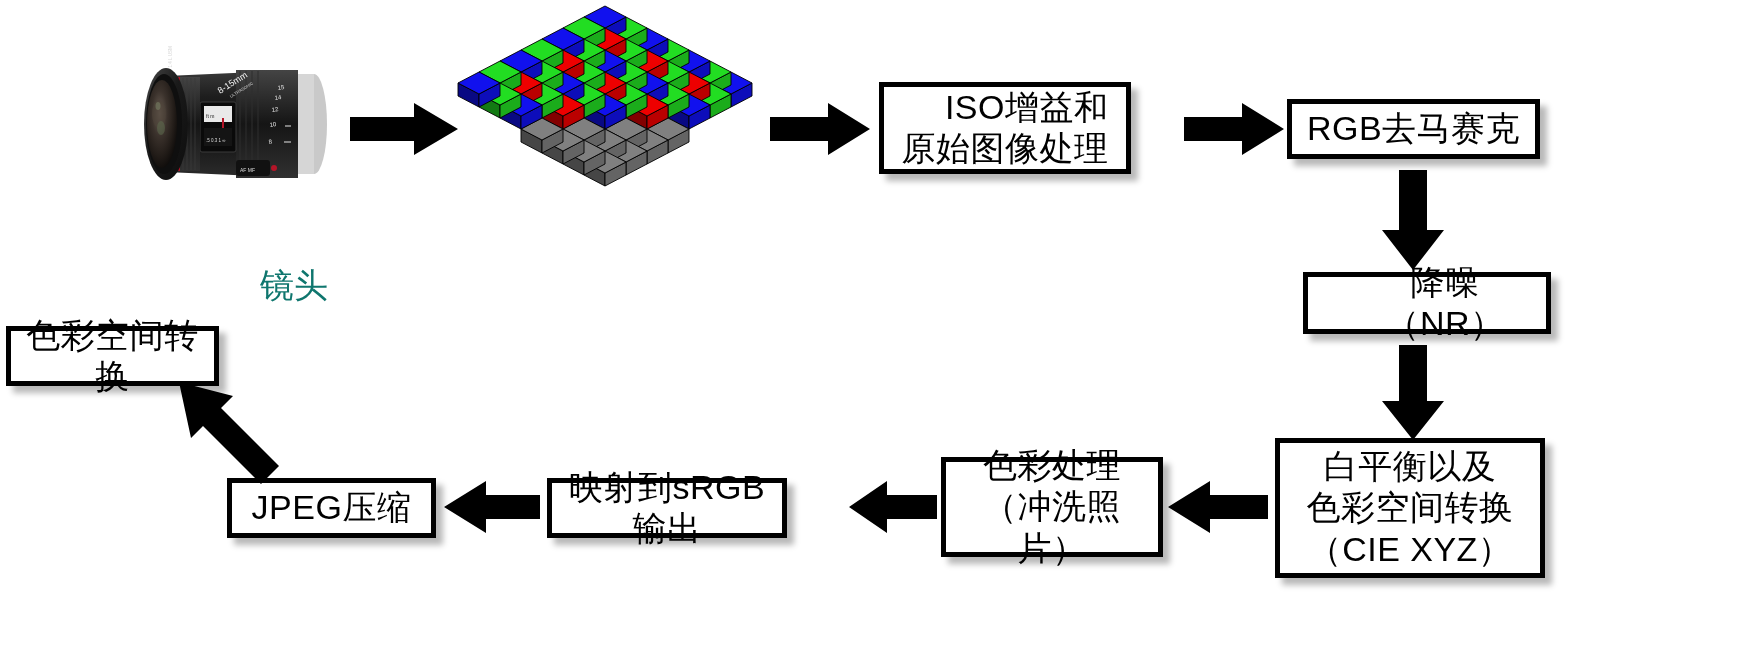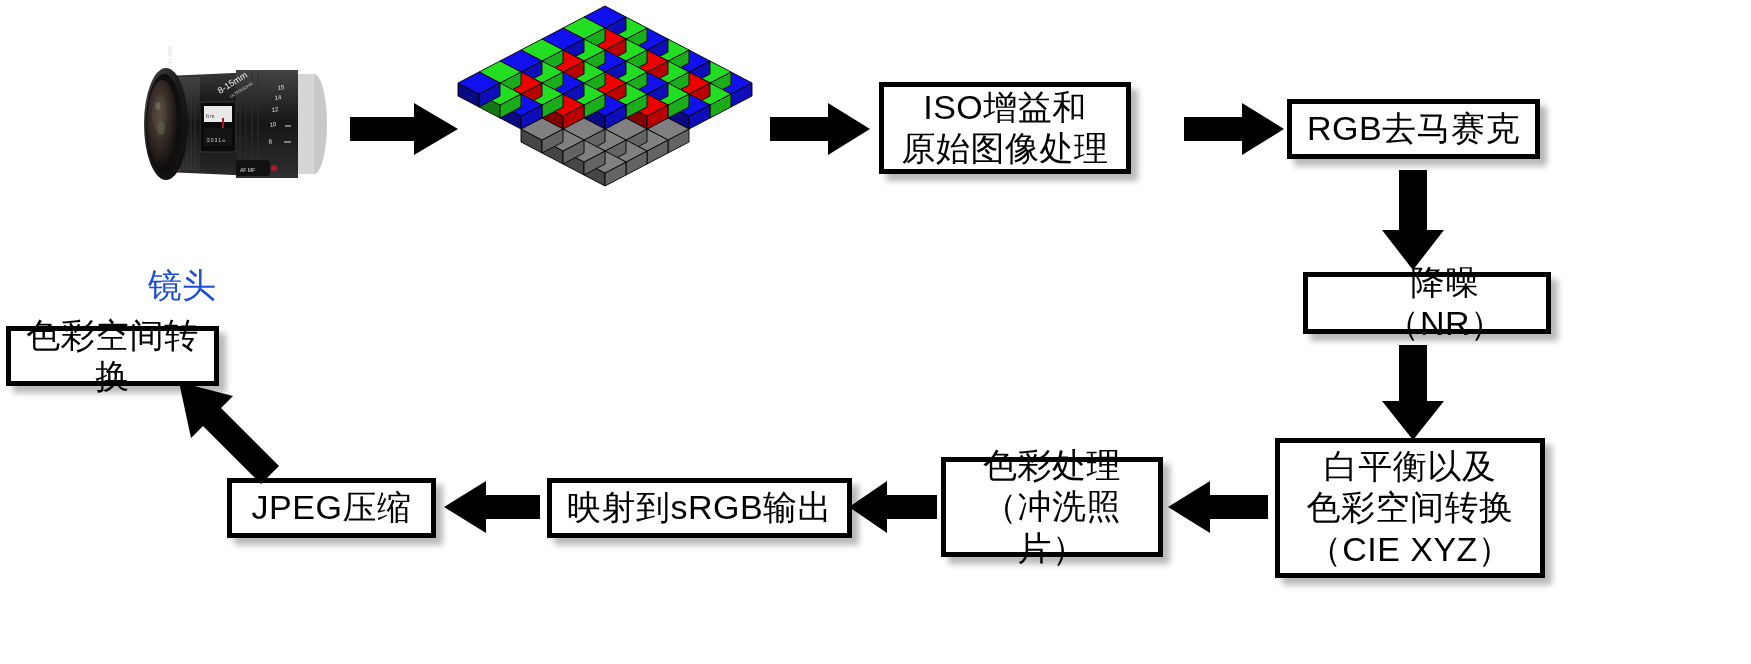--- a/index.html
+++ b/index.html
@@ -32,24 +32,24 @@
     color: #000000;
     font-size: 34px;
     letter-spacing: 0.5px;
     box-shadow: 7px 7px 6px rgba(0,0,0,0.28);
   }
   .pbox .txt { display: block; white-space: pre-line; padding: 0 10px; }
 
   
   .caption {
     position: absolute;
-    color: #1d4ed8;
+    color: #0f766e;
     font-size: 34px;
     line-height: 1.24;
-    text-align: left;
+    text-align: right;
     white-space: pre-line;
   }
 
   
   .arrow { position: absolute; }
   .arrow svg { display: block; width: 100%; height: 100%; }
 
   
   .lens-wrap { position: absolute; }
   .lens-wrap svg { display: block; }
@@ -314,21 +314,21 @@
     </svg>
   </div>
 
 
   <div class="arrow" style="left:770px; top:103px; width:100px; height:52px;">
     <svg viewBox="0 0 100 52" preserveAspectRatio="none">
       <polygon points="0,14 58,14 58,0 100,26 58,52 58,38 0,38" fill="#000000"></polygon>
     </svg>
   </div>
 
-  <div class="pbox" style="left:879px; top:82px; width:252px; height:92px;">
+  <div class="pbox" style="left:879px; top:82px; width:252px; height:92px;text-align:right;">
     <span class="txt">ISO增益和
 原始图像处理</span>
   </div>
 
   <div class="arrow" style="left:1184px; top:103px; width:100px; height:52px;">
     <svg viewBox="0 0 100 52" preserveAspectRatio="none">
       <polygon points="0,14 58,14 58,0 100,26 58,52 58,38 0,38" fill="#000000"></polygon>
     </svg>
   </div>
 
@@ -368,21 +368,21 @@
     <span class="txt">色彩处理
 （冲洗照片）</span>
   </div>
 
   <div class="arrow" style="left:849px; top:481px; width:88px; height:52px;">
     <svg viewBox="0 0 88 52" preserveAspectRatio="none">
       <polygon points="88,14 38,14 38,0 0,26 38,52 38,38 88,38" fill="#000000"></polygon>
     </svg>
   </div>
 
-  <div class="pbox" style="left:547px; top:478px; width:305px; height:60px;">
+  <div class="pbox" style="left:547px; top:478px; width:240px; height:60px;">
     <span class="txt">映射到sRGB输出</span>
   </div>
 
   <div class="arrow" style="left:444px; top:481px; width:96px; height:52px;">
     <svg viewBox="0 0 96 52" preserveAspectRatio="none">
       <polygon points="96,14 42,14 42,0 0,26 42,52 42,38 96,38" fill="#000000"></polygon>
     </svg>
   </div>
 
   <div class="pbox" style="left:227px; top:478px; width:209px; height:60px;">

